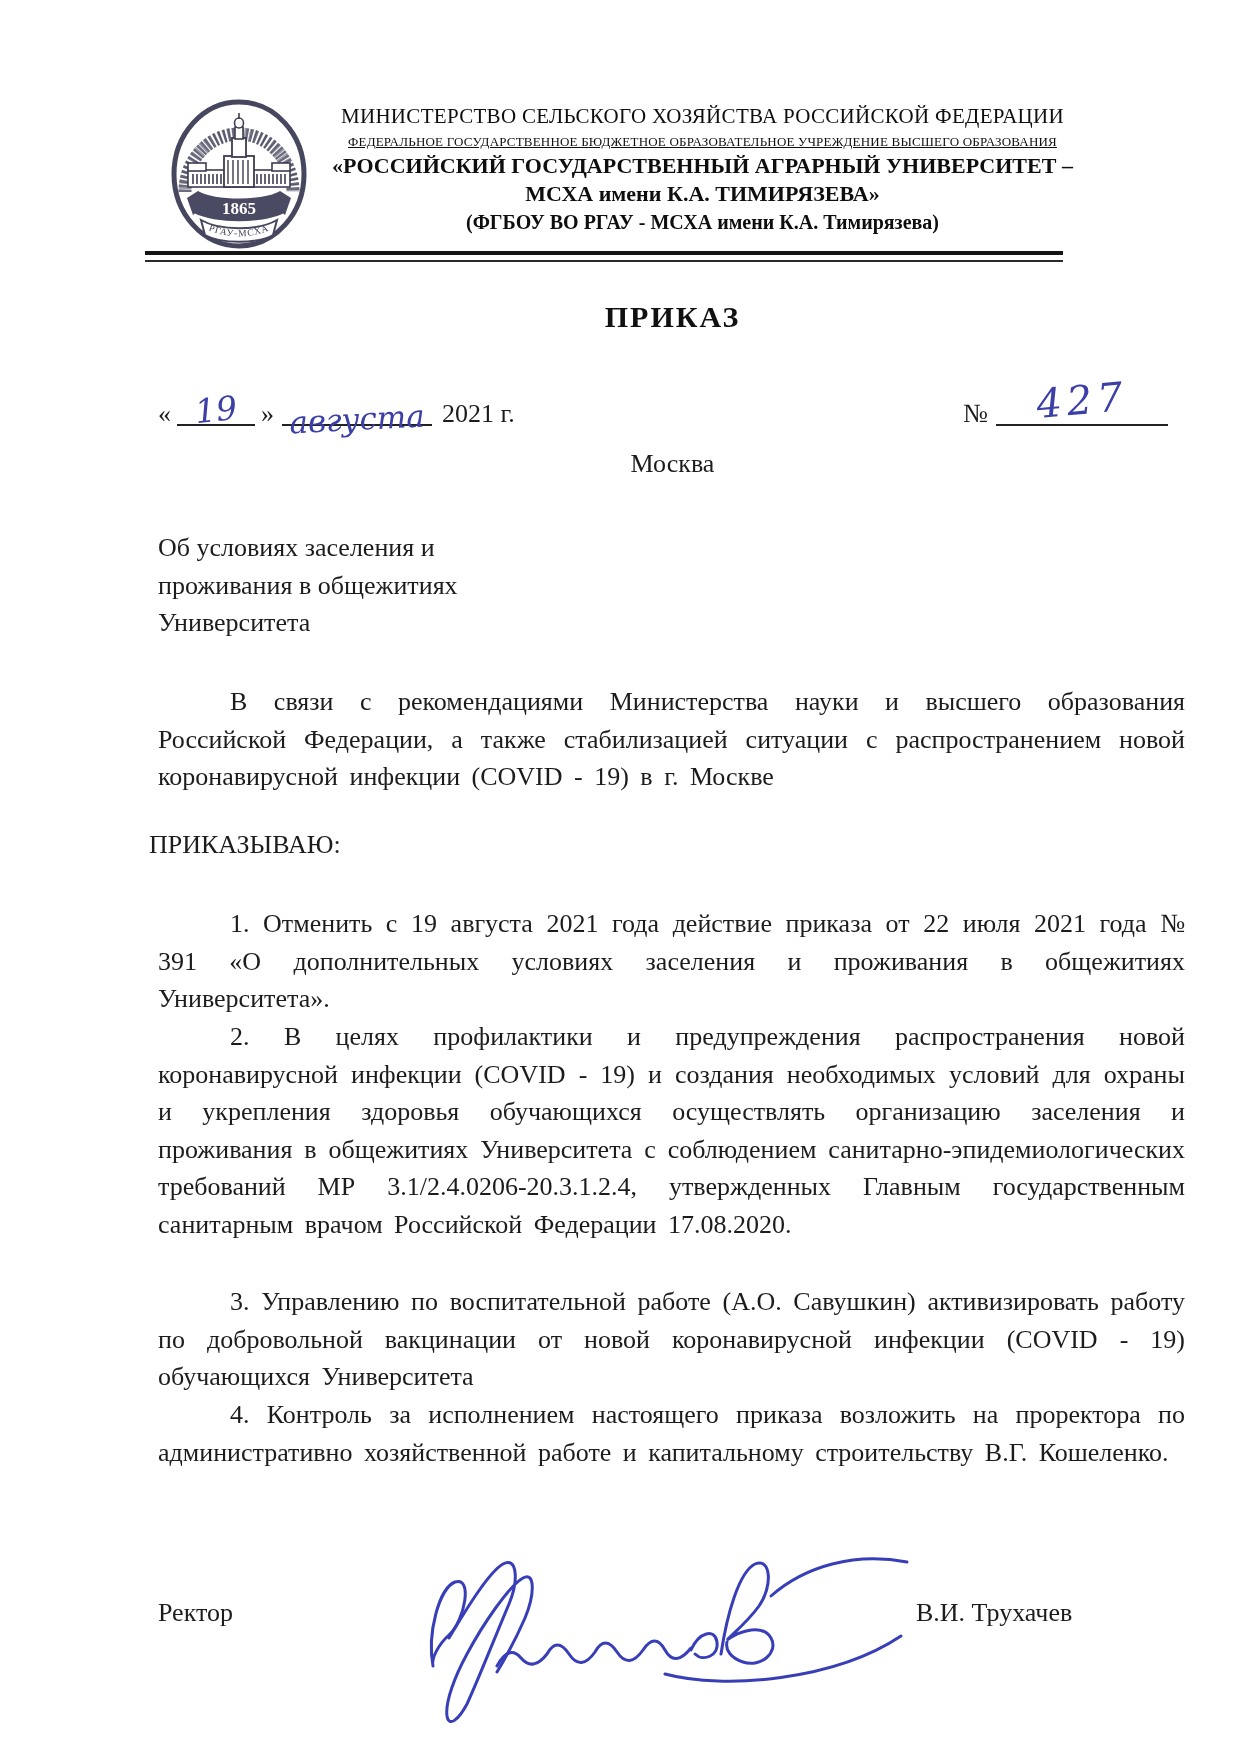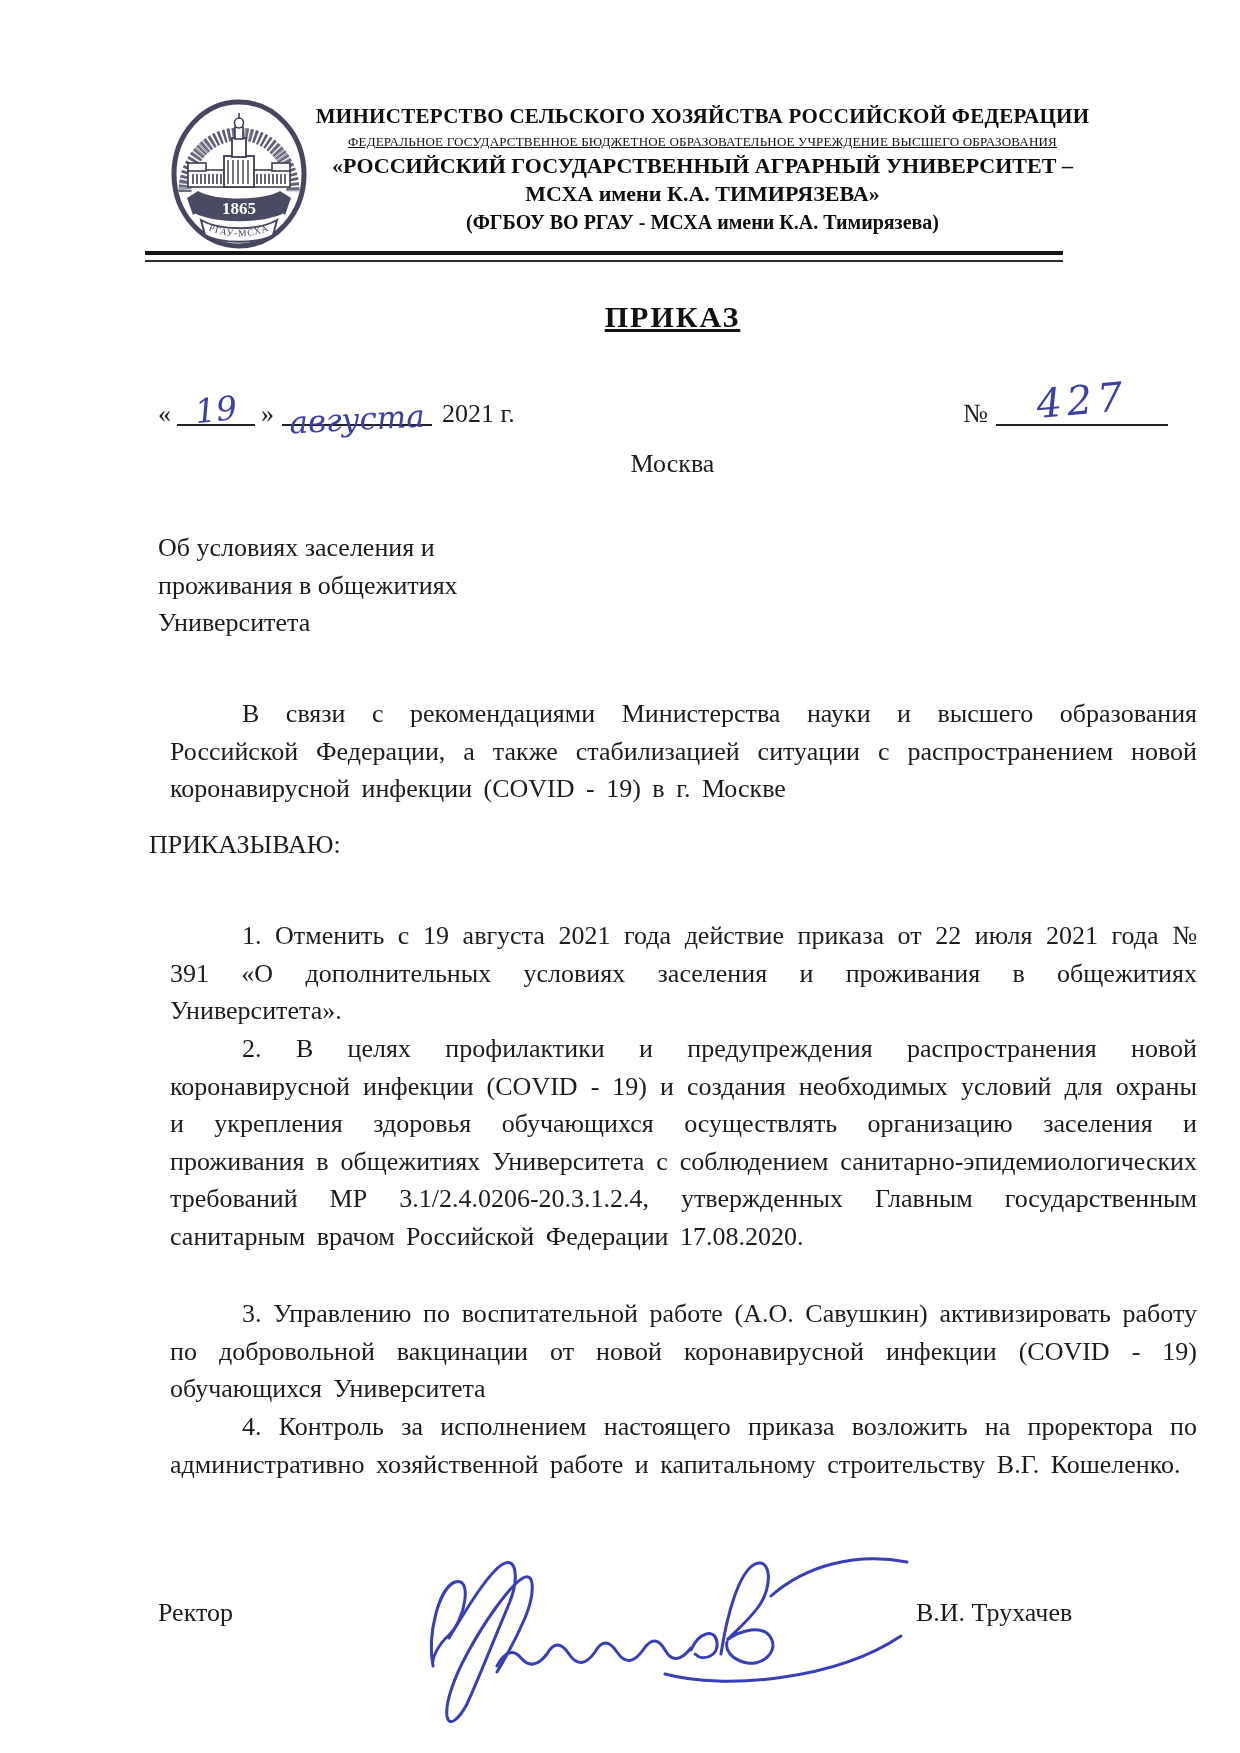--- a/index.html
+++ b/index.html
@@ -8,46 +8,46 @@
     width:1240px;height:1753px;
     margin:0 auto;
     background:#ffffff;
     font-family:"Liberation Serif","DejaVu Serif",serif;
     color:#1c1c1c;
     overflow:hidden;
   }
   .abs{position:absolute;}
   
   .header-text{left:250px;top:104px;width:905px;text-align:center;color:#0e0e0e;}
-  .h-ministry{font-size:21px;font-weight:bold;letter-spacing:.3px;margin-bottom:5px;white-space:nowrap;}
+  .h-ministry{font-size:21px;font-weight:normal;letter-spacing:.3px;margin-bottom:5px;white-space:nowrap;}
   .h-inst{font-size:13px;font-weight:normal;letter-spacing:.2px;margin-bottom:2px;white-space:nowrap;text-decoration:underline;}
   .h-univ{font-size:22px;font-weight:bold;line-height:28px;}
   .h-abbr{font-size:20px;font-weight:bold;margin-top:3px;}
   .double-rule{left:145px;top:251px;width:918px;height:5px;
     border-top:4px solid #141414;border-bottom:2px solid #2b2b2b;}
   
   .doc-title{left:160px;top:300px;width:1025px;text-align:center;
-    font-size:30px;font-weight:bold;letter-spacing:2px;color:#111;text-decoration:underline;}
+    font-size:30px;font-weight:bold;letter-spacing:2px;color:#111;}
   .date-row{left:158px;top:396px;font-size:26px;white-space:nowrap;}
   .num-row{left:963px;top:396px;font-size:26px;white-space:nowrap;}
   .slot{display:inline-block;position:relative;border-bottom:2px solid #222;
     height:28px;vertical-align:-4px;}
   .slot-day{width:78px;margin:0 6px;}
   .slot-month{width:150px;margin:0 10px 0 8px;}
   .slot-num{width:172px;margin-left:8px;}
   .hw{position:absolute;left:50%;white-space:nowrap;
     font-family:"DejaVu Serif",serif;font-style:italic;color:#3b3fa6;}
   .hw-day{bottom:-5px;font-size:33px;transform:translateX(-50%) rotate(-6deg);}
   .hw-month{bottom:-13px;font-size:31px;transform:translateX(-50%) rotate(-3deg);}
   .hw-num{bottom:1px;font-size:40px;letter-spacing:5px;transform:translateX(-50%) rotate(-5deg);}
   
   .city{left:160px;top:449px;width:1025px;text-align:center;font-size:26px;}
   .subject{left:158px;top:529px;font-size:26px;line-height:37.5px;}
   .para{left:158px;width:1027px;font-size:26px;line-height:37.5px;
-    text-align:justify;text-indent:72px;word-spacing:5px;margin:12px;}
+    text-align:justify;text-indent:72px;word-spacing:5px;margin:0;}
   .order-word{left:149px;font-size:26px;line-height:37.5px;}
   
   .sign-pos{left:158px;top:1598px;font-size:26px;}
   .sign-name{left:916px;top:1598px;font-size:26px;}
   .sig-svg{left:415px;top:1538px;}
   .logo-svg{left:168px;top:96px;}
 </style>
 </head>
 <body>
 

